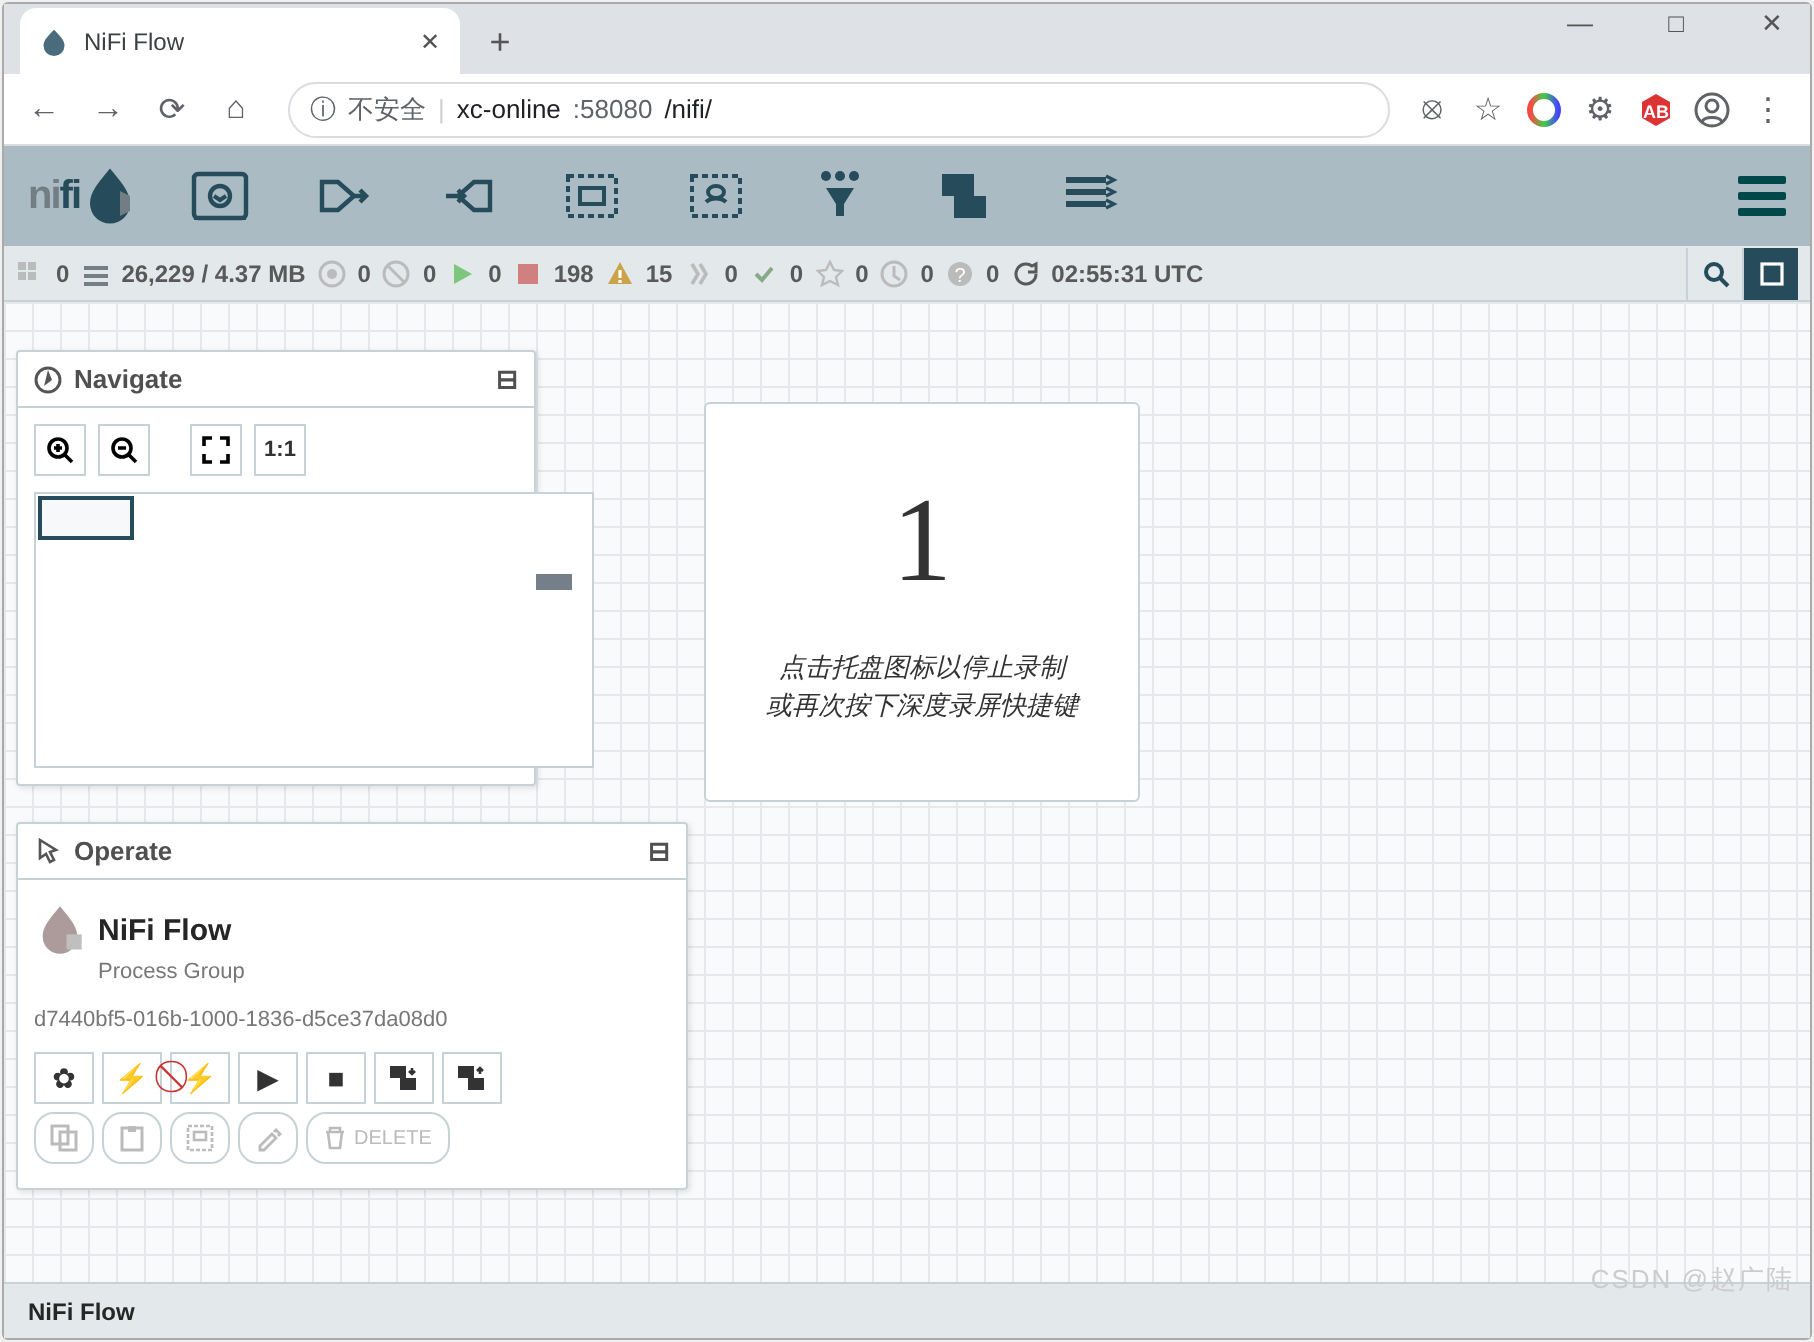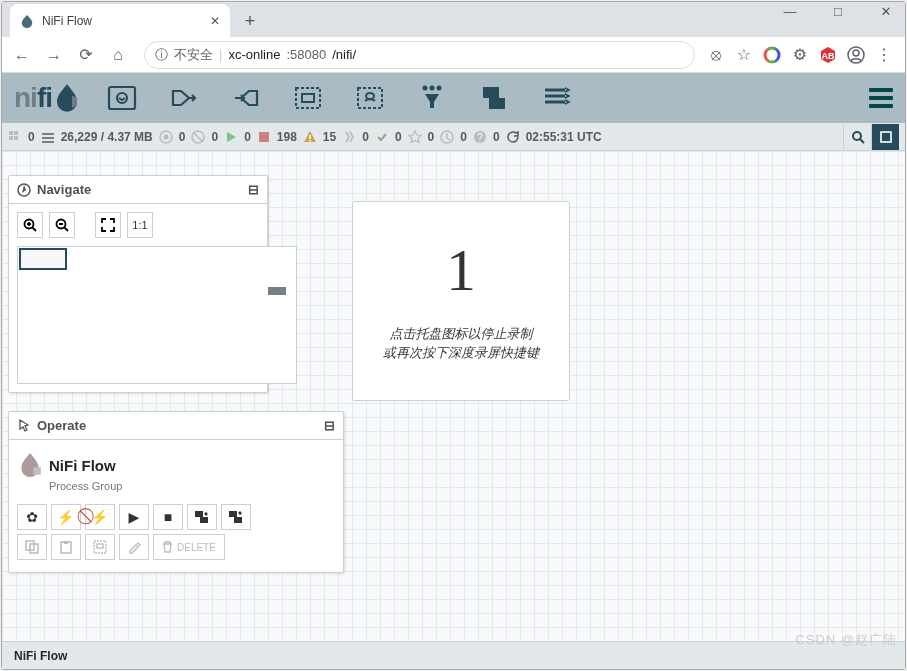--- a/index.html
+++ b/index.html
@@ -20,21 +20,21 @@
 .nav-btn { width: 28px; height: 28px; display: flex; align-items: center; justify-content: center; color: #5f6368; font-size: 16px; cursor: pointer; border-radius: 50%; }
 .url-area { flex: 1; display: flex; align-items: center; border: 1px solid #dadce0; border-radius: 14px; height: 28px; padding: 0 10px; margin: 0 8px; font-size: 13px; color: #5f6368; gap: 6px; }
 .url-host { color: #202124; }
 .url-port { color: #5f6368; }
 .addr-icons { display: flex; align-items: center; gap: 10px; padding-right: 6px; }
 .addr-icons span, .addr-icons svg { width: 18px; height: 18px; color: #5f6368; display: flex; align-items:center; justify-content:center;}
 
 
 .nifi-app { flex: 1; display: flex; flex-direction: column; background: #eef0f0; min-height: 0; }
 .nifi-toolbar { height: 50px; background: #aabbc3; display: flex; align-items: center; padding: 0 12px; gap: 22px; }
-.nifi-logo { display: flex; align-items: center; color: #264b5b; font-weight: bold; font-size: 28px; letter-spacing: -1px; }
+.nifi-logo { display: flex; align-items: center; color: #264b5b; font-weight: bold; font-size: 20px; letter-spacing: -1px; }
 .tb-icon { width: 40px; height: 40px; display: flex; align-items: center; justify-content: center; cursor: move; }
 .tb-icon svg { width: 34px; height: 34px; }
 .hamburger { margin-left: auto; color: #004849; display:flex; flex-direction:column; gap:4px; cursor:pointer;}
 .hamburger span { display:block; width:24px; height:4px; background:#004849; border-radius:1px;}
 
 .status-bar { height: 28px; background: #e3e8eb; border-bottom: 1px solid #c7d2d7; display: flex; align-items: center; font-size: 12px; color: #595959; padding: 0 6px; gap: 6px; }
 .status-bar .num { font-weight: 600; color: #595959; }
 .status-bar svg { width: 14px; height: 14px; display: block; }
 .sb-right { margin-left: auto; display: flex; gap: 0; }
 .sb-right .btn { width: 28px; height: 26px; display: flex; align-items: center; justify-content: center; border-left: 1px solid #c7d2d7; }
@@ -47,35 +47,35 @@
   background-size: 14px 14px;
   min-height: 0;
 }
 .panel { position: absolute; background: #fff; border: 1px solid #c7d2d7; border-radius: 2px; box-shadow: 1px 1px 3px rgba(0,0,0,.12); }
 .panel-header { height: 28px; border-bottom: 1px solid #c7d2d7; display: flex; align-items: center; padding: 0 8px; font-size: 13px; font-weight: bold; color: #505050; gap: 6px; }
 .panel-header .collapse { margin-left: auto; cursor: pointer; }
 
 #nav-panel { left: 6px; top: 24px; width: 260px; }
 .nav-body { padding: 8px; }
 .nav-btns { display: flex; gap: 6px; margin-bottom: 8px; }
-.nav-btns button { width: 26px; height: 26px; border: 1px solid #c7d2d7; background: #fff; cursor: pointer; display: flex; align-items: center; justify-content: center; font-weight: normal; color: #333; font-size: 13px; }
+.nav-btns button { width: 26px; height: 26px; border: 1px solid #c7d2d7; background: #fff; cursor: pointer; display: flex; align-items: center; justify-content: center; font-weight: bold; color: #333; font-size: 13px; }
 .nav-btns .spacer { width: 8px; border: none; background: none; cursor: default; }
 .bird { width: 280px; height: 138px; border: 1px solid #c7d2d7; background: #fff; position: relative; }
 .bird .view { position: absolute; left: 1px; top: 1px; width: 48px; height: 22px; border: 2px solid #264b5b; background: rgba(38,75,91,.04); }
 .bird .mark { position: absolute; right: 10px; top: 40px; width: 18px; height: 8px; background: #747f89; }
 
 #op-panel { left: 6px; top: 260px; width: 336px; }
 .op-body { padding: 8px; }
 .op-title-row { display: flex; align-items: center; gap: 8px; margin: 4px 0 2px 2px; }
 .op-title { font-size: 15px; font-weight: 600; color: #262626; }
 .op-sub { font-size: 11px; color: #777; margin-left: 32px; margin-bottom: 12px; }
 .op-id { font-size: 11px; color: #777; margin-bottom: 10px; }
 .op-btns, .op-btns2 { display: flex; gap: 4px; margin-bottom: 4px; }
 .op-btns button, .op-btns2 button { height: 26px; min-width: 30px; border: 1px solid #c7d2d7; background: #fff; cursor: pointer; display: flex; align-items: center; justify-content: center; font-size: 14px; color: #333; }
-.op-btns2 button.disabled { color: #bbb; cursor: not-allowed; }
+.op-btns2 button.disabled { color: #bbb; cursor: not-allowed; border-radius: 10px; }
 .op-btns2 button.del { padding: 0 8px; font-size: 10px; color: #bbb; gap: 4px; }
 
 
 .overlay { position: absolute; left: 350px; top: 50px; width: 218px; height: 200px; border: 1px solid #c7d2d7; border-radius: 3px; background: #fff; display: flex; flex-direction: column; align-items: center; justify-content: center; padding: 6px; }
 .overlay .big { font-family: "Times New Roman", serif; font-size: 60px; color: #333; line-height: 1; margin-bottom: 24px; }
 .overlay .ln { font-size: 13px; color: #333; line-height: 1.5; font-style: italic; }
 
 
 .breadcrumb { height: 28px; background: #e3e8eb; border-top: 1px solid #c7d2d7; display: flex; align-items: center; padding: 0 12px; font-size: 12px; font-weight: bold; color: #262626; }
 
@@ -350,20 +350,21 @@
         </div>
         <div class="op-body">
           <div class="op-title-row">
             <svg width="22" height="26" viewBox="0 0 20 24">
                 <path fill="#ad9a9a" d="M10 1C6 6 2 10 2 15a8 8 0 0 0 16 0C18 10 14 6 10 1Z"></path>
                 <rect x="13" y="14" width="7" height="7" fill="#bfbfbf"></rect>
               </svg>
             <span class="op-title">NiFi Flow</span>
           </div>
           <div class="op-sub">Process Group</div>
+          <div class="op-id">d7440bf5-016b-1000-1836-d5ce37da08d0</div>
           <div class="op-btns">
             <button>✿</button>
             <button>⚡</button>
             <button>
                 <span style="position:relative">⚡<span style="position:absolute;left:-2px;top:-2px;font-size:16px;color:#c33">⃠</span></span>
               </button>
             <button>▶</button>
             <button>■</button>
             <button>
                 <svg width="16" height="14" viewBox="0 0 16 14">

